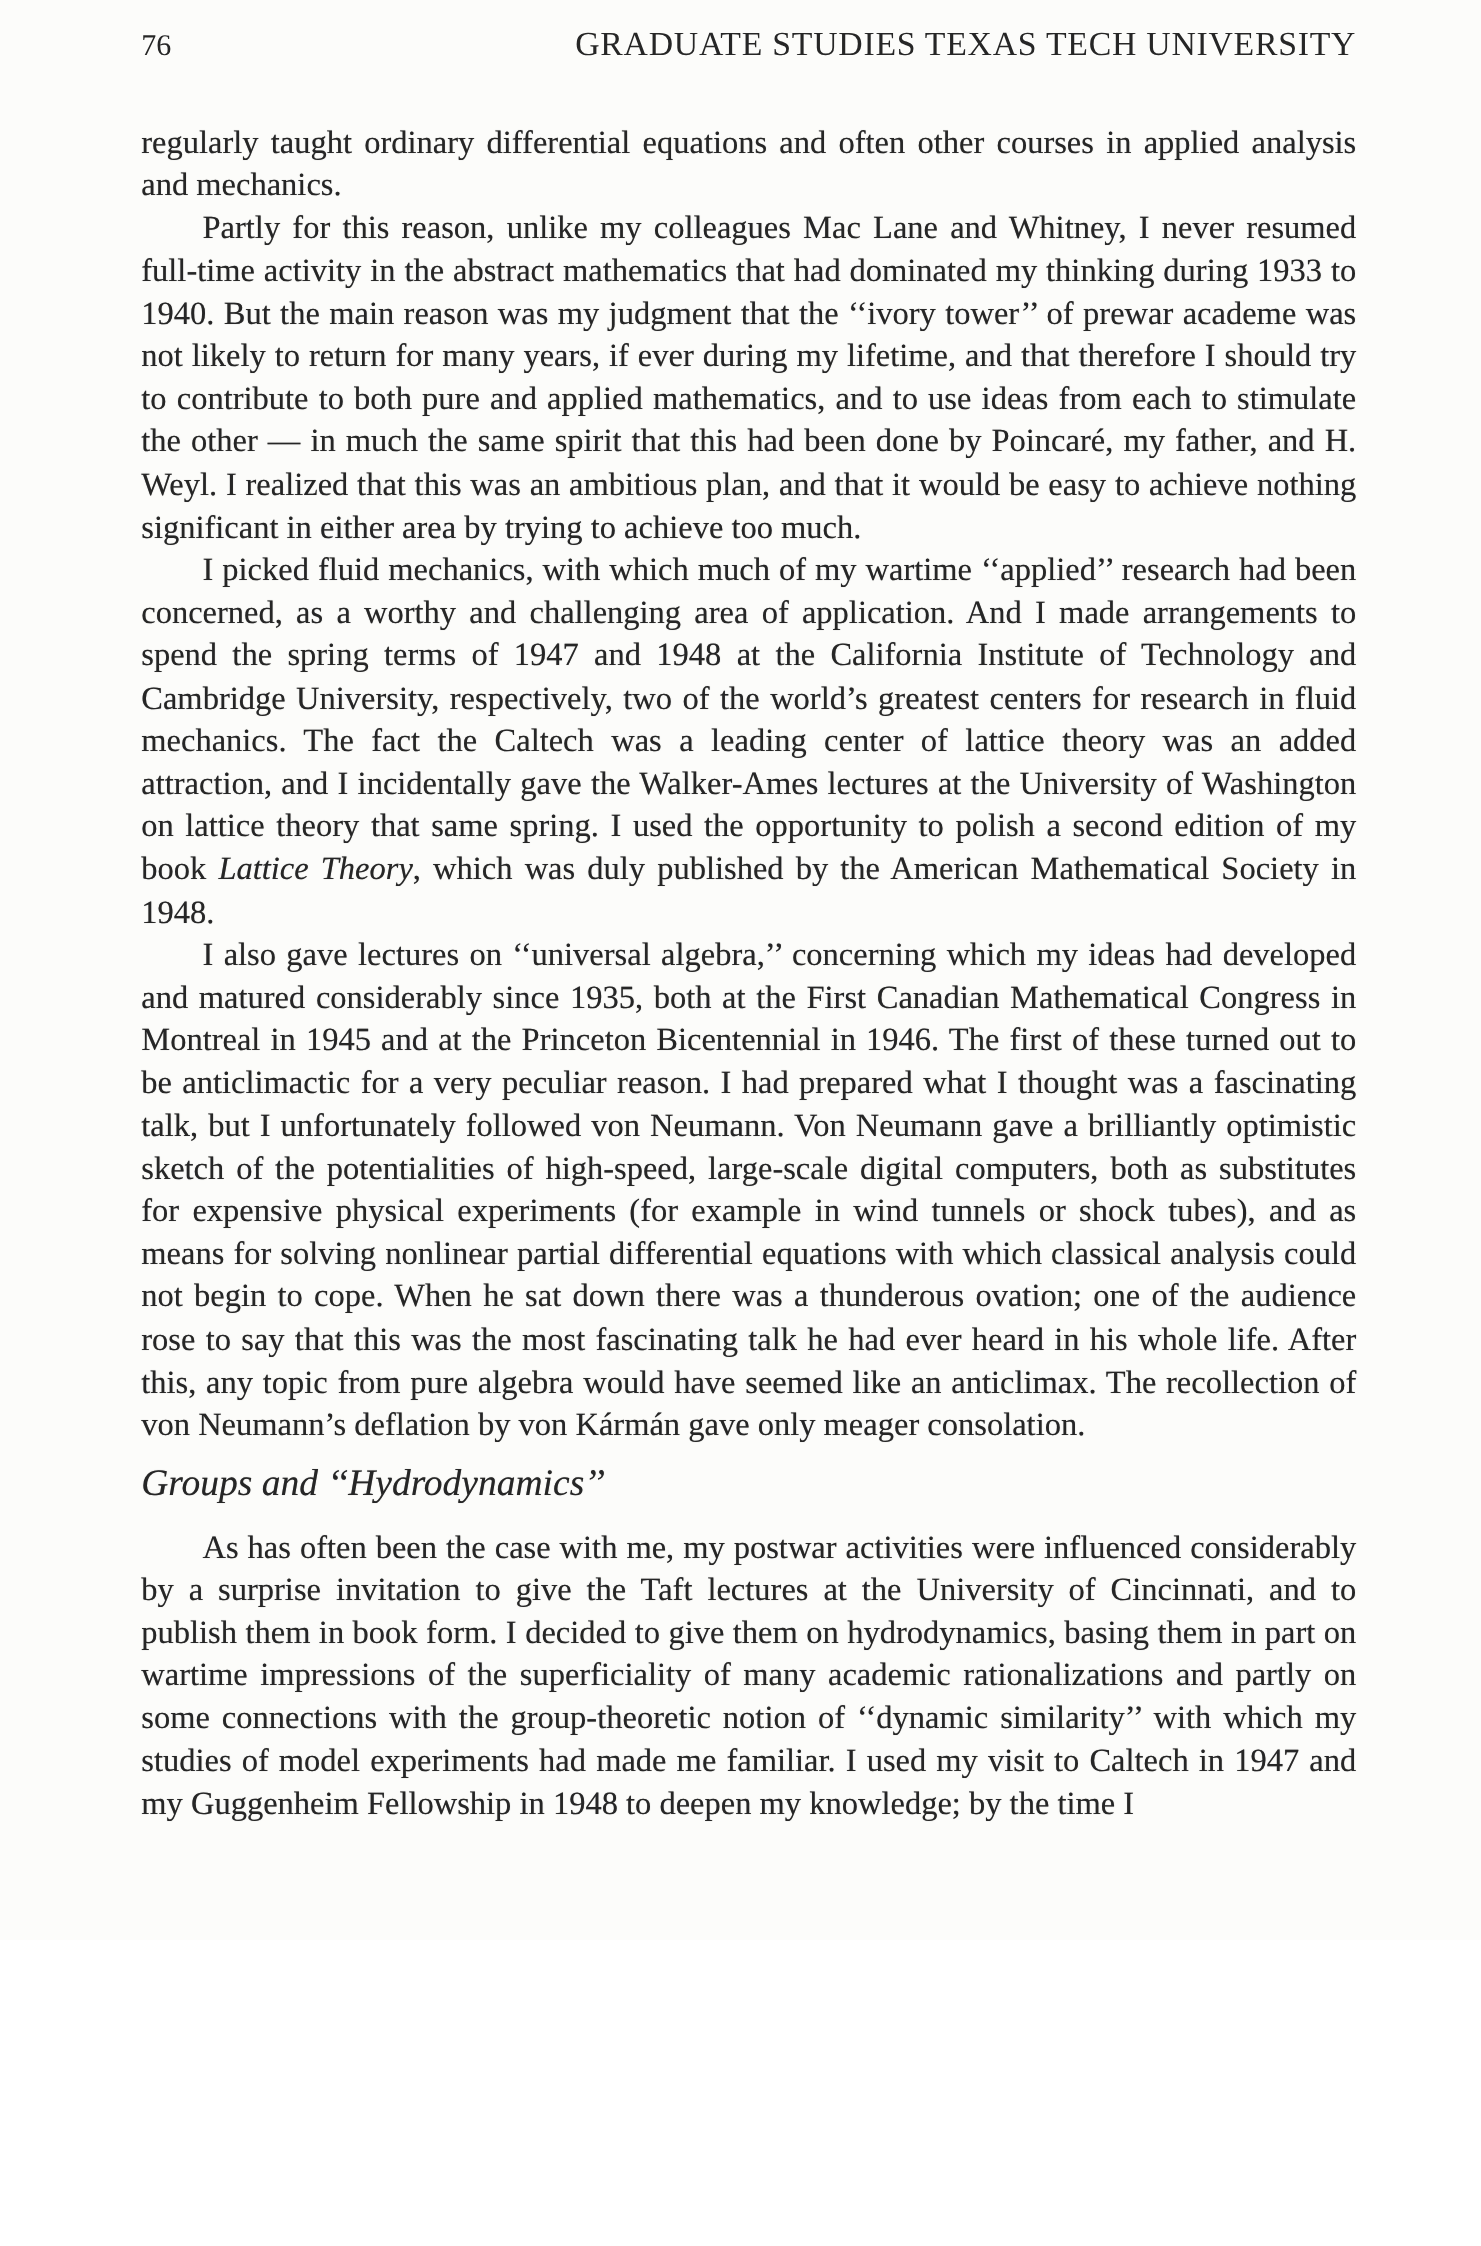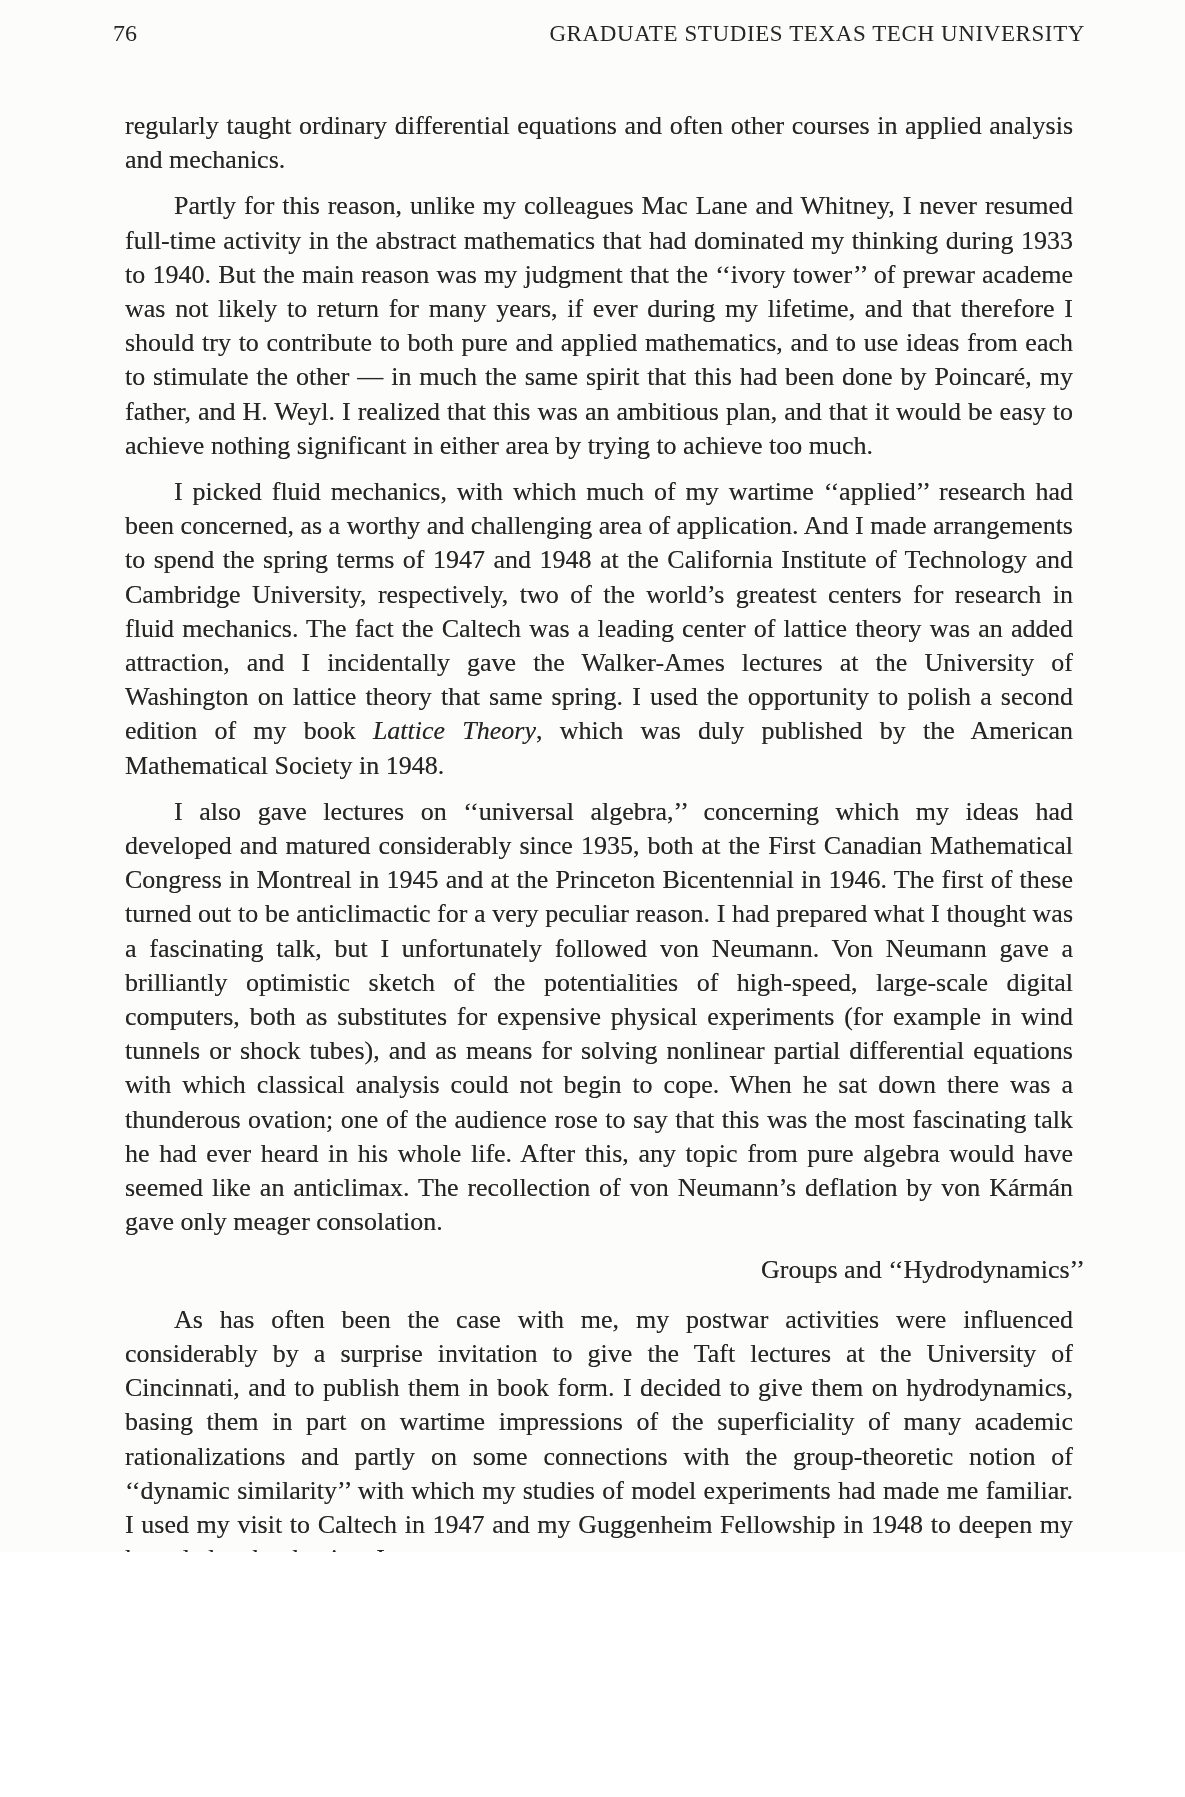--- a/index.html
+++ b/index.html
@@ -22,48 +22,49 @@
     left: 113px;
     width: 972px;
     display: flex;
     justify-content: space-between;
     align-items: baseline;
   }
   .header-page-num {
     font-size: 24px;
   }
   .header-title {
-    font-size: 23px;
+    font-size: 27px;
     letter-spacing: 0.6px;
     white-space: nowrap;
   }
   .body-text {
     position: absolute;
     top: 97px;
     left: 113px;
     width: 972px;
     font-size: 26px;
     line-height: 34.2px;
     text-align: justify;
     text-shadow: 0 0 0.6px rgba(38,38,38,0.55);
   }
   .para {
-    margin: 12px;
+    margin: 0;
     text-indent: 49px;
     hyphens: auto;
     -webkit-hyphens: auto;
   }
   .para.first {
     text-indent: 0;
   }
   .section-heading {
-    font-size: 26px;
+    font-size: 30px;
     line-height: 34.2px;
     font-weight: normal;
-    text-align: right;
+    font-style: italic;
+    text-align: left;
     text-indent: 0;
     margin: 13px 0 16px 0;
   }
   .running-footer {
     position: absolute;
     top: 1708px;
     left: 50px;
     width: 1095px;
     display: flex;
     justify-content: space-between;

